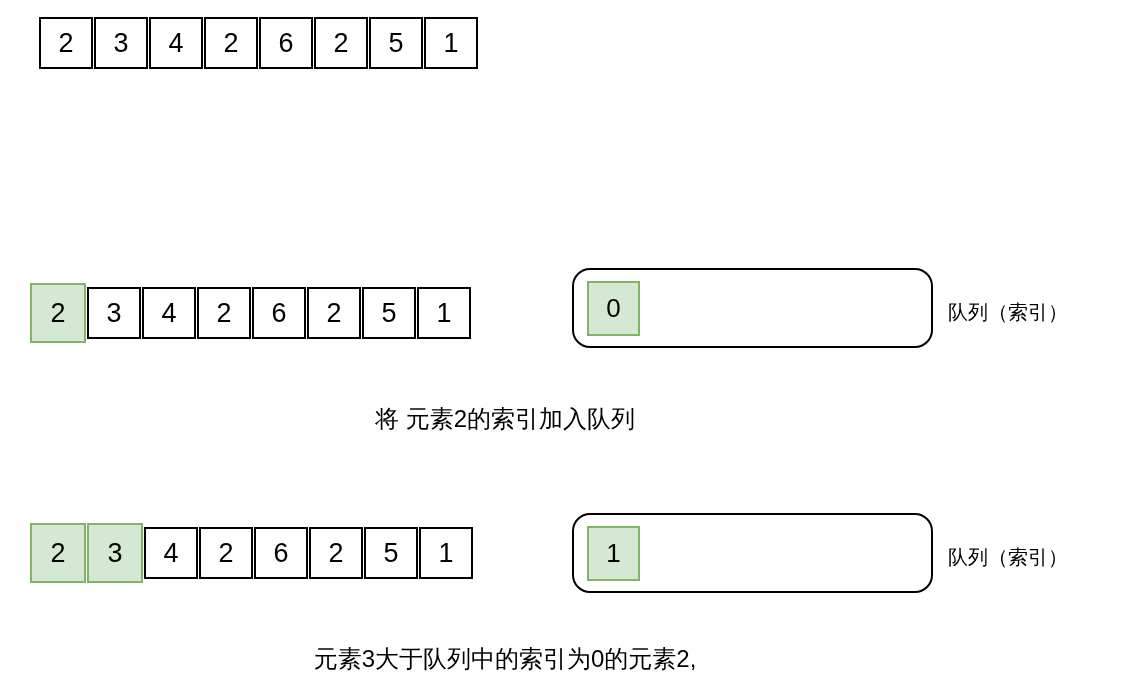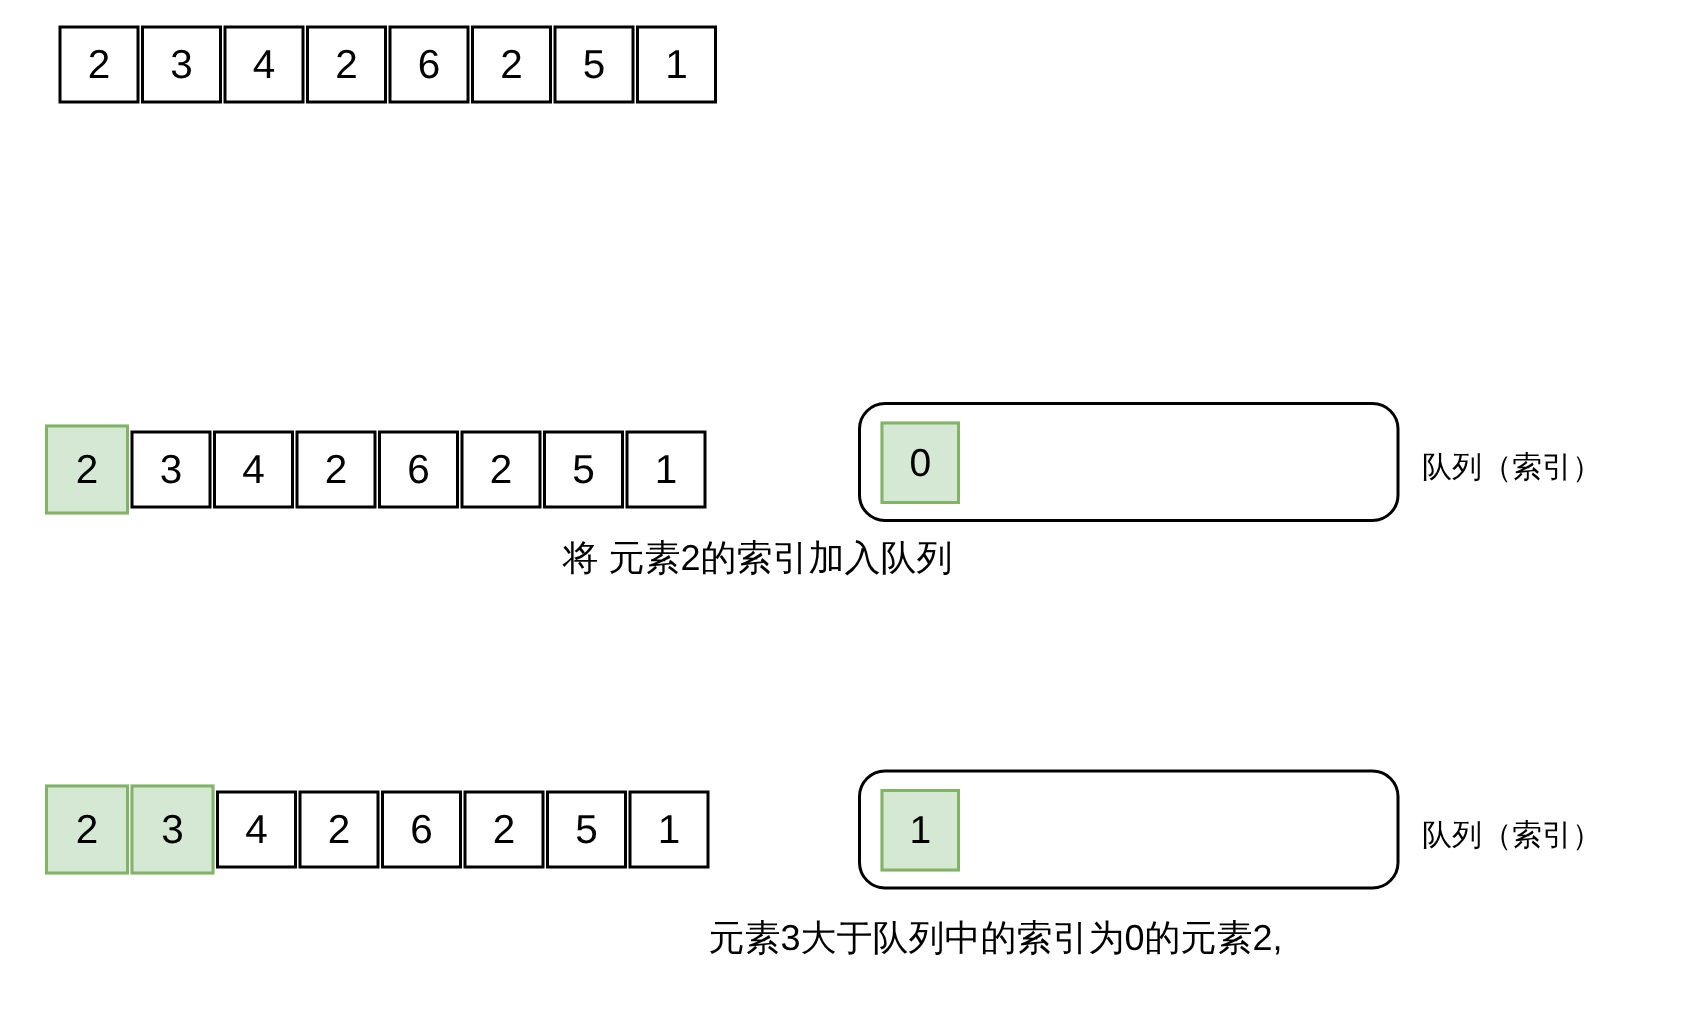--- a/index.html
+++ b/index.html
@@ -84,23 +84,24 @@
   .qlabel-step1 { top: 299px; }
   .qlabel-step2 { top: 544px; }
 
   .caption {
     position: absolute;
     left: 155px;
     width: 700px;
     text-align: center;
     font-size: 24px;
     line-height: 27px;
+    margin-top: 46px;
   }
   .caption-step1 { top: 359px; }
-  .caption-step2 { top: 612px; text-align: right; }
+  .caption-step2 { top: 599px; }
 </style>
 </head>
 <body>
 
 <div class="canvas">
 
   <div class="array arr-initial">
       <div class="cell">2</div>
       <div class="cell">3</div>
       <div class="cell">4</div>

